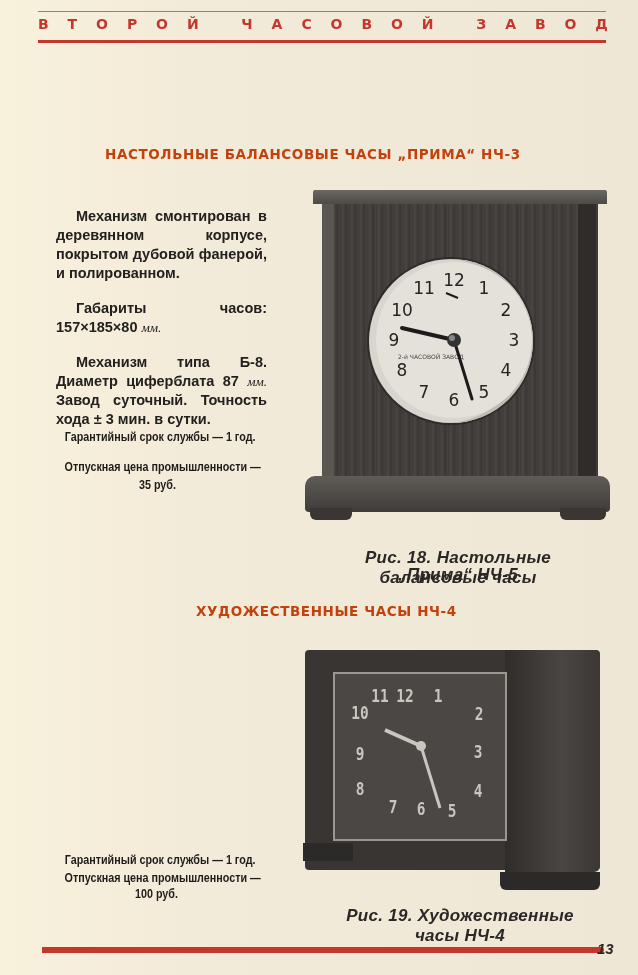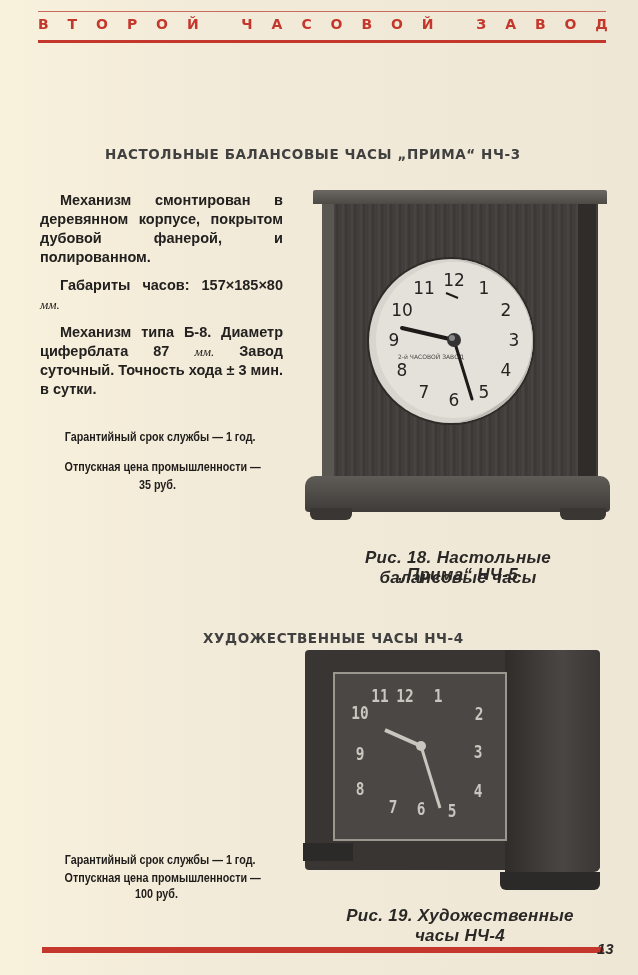--- a/index.html
+++ b/index.html
@@ -17,27 +17,27 @@
     left: 38px; top: 16px; width: 570px; height: 20px;
     display: flex; justify-content: space-between;
     font-family: "DejaVu Sans", sans-serif; font-weight: bold; font-size: 14px;
     color: #c4372c; letter-spacing: 0;
   }
   .hdr-title span { display: inline-block; }
   .hdr-line-bot { left: 38px; top: 40px; width: 568px; height: 3px; background: #c4372c; }
 
   .h-title {
     font-family: "DejaVu Sans", sans-serif; font-weight: bold; font-size: 13.5px;
-    letter-spacing: 0.6px; color: #404040; white-space: nowrap;
+    letter-spacing: 0.6px; color: #c2410c; white-space: nowrap;
   }
   .body-text {
     font-family: "Liberation Sans", sans-serif; font-weight: bold;
     font-size: 14.5px; line-height: 19px; color: #232120; text-align: justify;
   }
-  .body-text p { margin: 0; text-indent: 20px; }
+  .body-text p { margin: 16px; text-indent: 20px; }
   .body-text p.sp { margin-top: 9px; }
   .body-text p.sp2 { margin-top: 3px; }
   .it { font-family: "Liberation Serif", serif; font-style: italic; font-weight: normal; font-size: 13px; }
   .cond {
     font-family: "Liberation Sans", sans-serif; font-weight: bold;
     font-size: 12.5px; color: #1f1d1b; text-align: center; transform: scaleX(0.86);
     transform-origin: left top; white-space: nowrap;
   }
   .caption {
     font-family: "Liberation Sans", sans-serif; font-weight: bold; font-style: italic;
@@ -137,21 +137,21 @@
     <line x1="78" y1="78" x2="96" y2="137" stroke="#1d1b1a" stroke-width="3" stroke-linecap="round"></line>
     <line x1="82" y1="36" x2="70" y2="31" stroke="#1d1b1a" stroke-width="2"></line>
     <circle cx="78" cy="78" r="7" fill="#333"></circle>
     <circle cx="76" cy="76" r="3" fill="#888"></circle>
   </svg>
 </div>
 
 <div class="abs caption" style="left:318px; top:548px; width:280px;">Рис. 18. Настольные балансовые часы</div>
 <div class="abs caption" style="left:318px; top:565px; width:280px;">„Прима“ НЧ-5</div>
 
-<div class="abs h-title" style="left:203px; top:603px;margin-top:27px;">ХУДОЖЕСТВЕННЫЕ ЧАСЫ НЧ-4</div>
+<div class="abs h-title" style="left:196px; top:603px;">ХУДОЖЕСТВЕННЫЕ ЧАСЫ НЧ-4</div>
 
 <div class="abs body-text" style="left:40px; top:633px; width:243px;">
 </div>
 
 <div class="abs cond" style="left:44px; top:853px; width:270px;">Гарантийный срок службы — 1 год.</div>
 <div class="abs cond" style="left:44px; top:871px; width:276px;">Отпускная цена промышленности —</div>
 <div class="abs cond" style="left:135px; top:887px;">100 руб.</div>
 
 <div>
   <div class="abs c2-body"></div>

